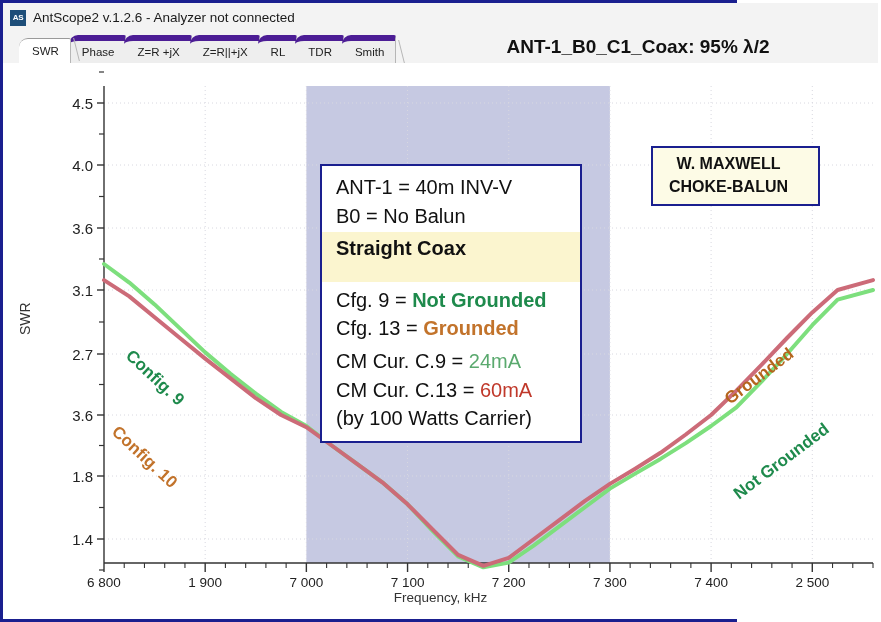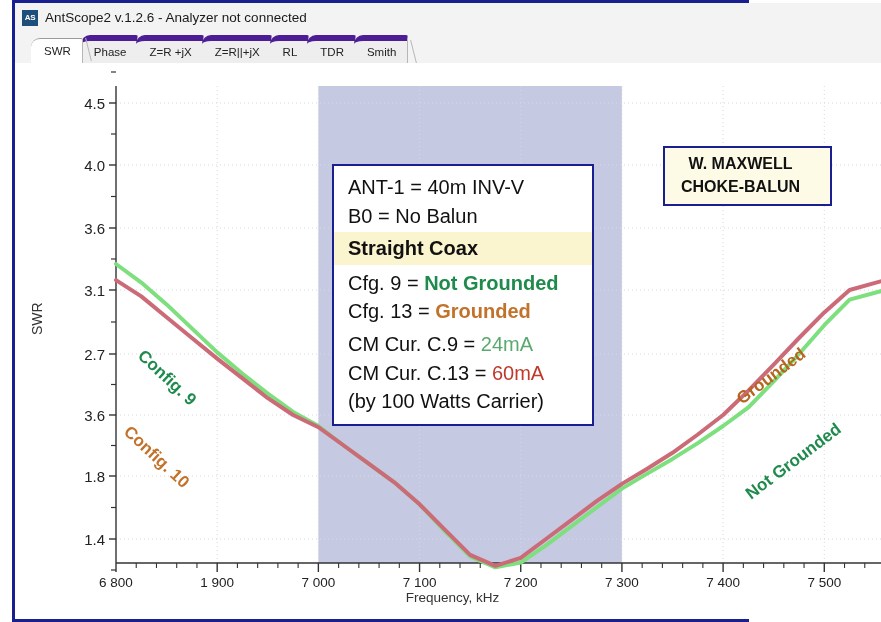--- a/index.html
+++ b/index.html
@@ -8,21 +8,20 @@
     background:#ffffff;
     font-family:"Liberation Sans", sans-serif;
     overflow:hidden;
   }
   #app{
     position:relative;
     width:737px;height:622px;
     box-sizing:border-box;
     border:3px solid #1a1f8f;
     background:#14b8a6;
-    margin-left:12px;
   }
   
   #titlebar{
     position:absolute;left:0;top:0;width:875px;height:29px;
     background:#f3f3f3;
     border-bottom:1px solid #e2e2e2;
     display:flex;align-items:center;
   }
   #app-icon{
     width:16px;height:16px;margin-left:7px;margin-right:7px;
@@ -120,21 +119,21 @@
   }
   .info-row{
     font-size:20px;color:#111;
     padding:1px 0 1px 14px;
     white-space:nowrap;
     line-height:1.33;
   }
   .info-row.hl{
     background:#fbf5cf;
     font-weight:bold;
-    padding-top:3px;padding-bottom:3px;
+    padding-top:3px;padding-bottom:20px;
     margin-top:2px;margin-bottom:3px;
   }
   .info-row.gap{margin-top:4px;}
   .val-green{color:#1e8a4c;font-weight:bold;}
   .val-brown{color:#c2732b;font-weight:bold;}
   .val-green-l{color:#5aa96e;}
   .val-red{color:#c0392b;}
   
   #maxwell-box{
     position:absolute;left:648px;top:83px;width:169px;
@@ -187,20 +186,21 @@
         <span>RL</span>
       </div>
     <div class="tab">
         <span>TDR</span>
       </div>
     <div class="tab">
         <span>Smith</span>
       </div>
   </div>
 
+  <div id="title-center">ANT-1_B0_C1_Coax: 95% λ/2</div>
 
   <div id="chart-panel">
 
     <svg id="plot" viewBox="0 0 875 556" preserveAspectRatio="none">
         <rect x="303.36842105263156" y="23" width="303.5526315789474" height="477" fill="#c6c9e2"></rect>
         <line x1="101" y1="476" x2="870" y2="476" stroke="#d8d8e0" stroke-width="1" stroke-dasharray="1,3"></line>
         <line x1="101" y1="413" x2="870" y2="413" stroke="#d8d8e0" stroke-width="1" stroke-dasharray="1,3"></line>
         <line x1="101" y1="352" x2="870" y2="352" stroke="#d8d8e0" stroke-width="1" stroke-dasharray="1,3"></line>
         <line x1="101" y1="291" x2="870" y2="291" stroke="#d8d8e0" stroke-width="1" stroke-dasharray="1,3"></line>
         <line x1="101" y1="227" x2="870" y2="227" stroke="#d8d8e0" stroke-width="1" stroke-dasharray="1,3"></line>
@@ -290,21 +290,21 @@
         <div class="ytick-label" style="left: 44px; top: 40px;">4.5</div>
       </div>
     <div id="xtick-labels">
         <div class="xtick-label" style="left: 101px; top: 512px;">6 800</div>
         <div class="xtick-label" style="left: 202.184px; top: 512px;">1 900</div>
         <div class="xtick-label" style="left: 303.368px; top: 512px;">7 000</div>
         <div class="xtick-label" style="left: 404.553px; top: 512px;">7 100</div>
         <div class="xtick-label" style="left: 505.737px; top: 512px;">7 200</div>
         <div class="xtick-label" style="left: 606.921px; top: 512px;">7 300</div>
         <div class="xtick-label" style="left: 708.105px; top: 512px;">7 400</div>
-        <div class="xtick-label" style="left: 809.289px; top: 512px;">7 500</div>
+        <div class="xtick-label" style="left: 809.289px; top: 512px;">2 500</div>
       </div>
 
     <div id="info-box">
       <div class="info-row">ANT-1 = 40m INV-V</div>
       <div class="info-row">B0 = No Balun</div>
       <div class="info-row hl">Straight  Coax</div>
       <div class="info-row gap">
         <span>Cfg.   9 = </span><span class="val-green">Not Grounded</span>
       </div>
       <div class="info-row">

